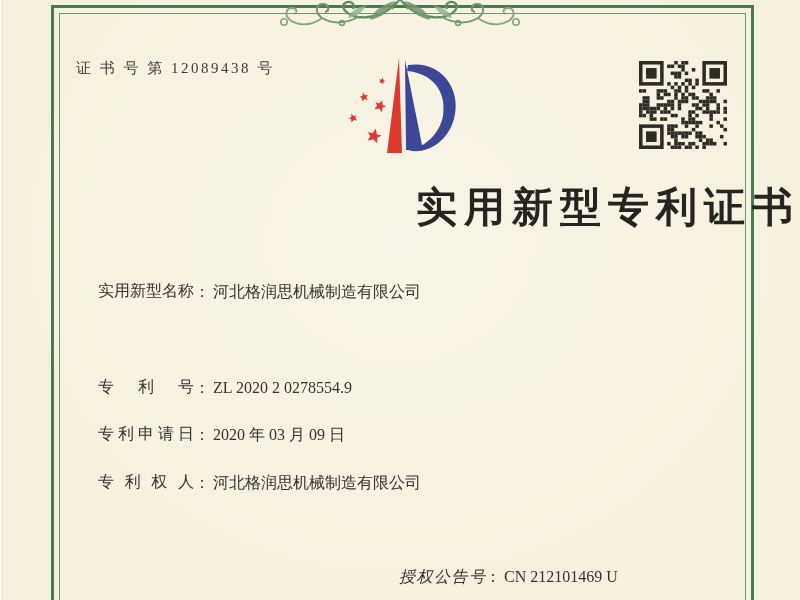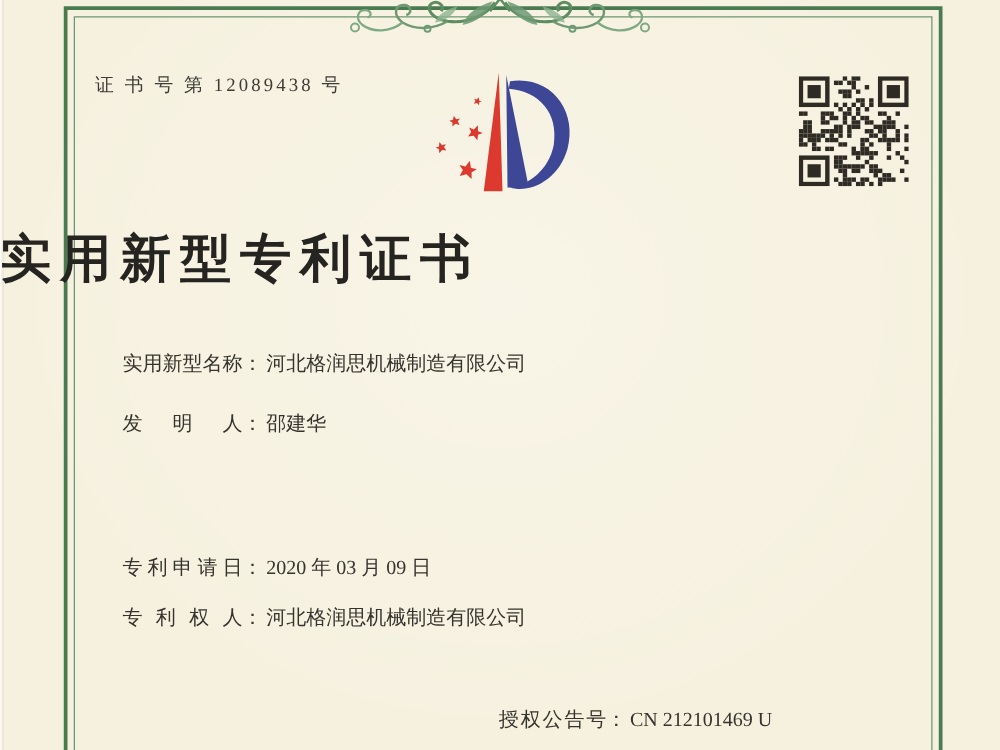--- a/index.html
+++ b/index.html
@@ -18,32 +18,32 @@
   
   .frame-outer{position:absolute;left:51px;top:5px;right:46px;bottom:-10px;
     border:3px solid #4a7b50;}
   .frame-inner{position:absolute;left:59px;top:13px;right:54px;bottom:-10px;
     border:1px solid #6c9671;}
   .ornament{position:absolute;left:268px;top:-3px;width:264px;height:36px;}
   .cert-no{position:absolute;left:76px;top:59px;font-size:15px;
     letter-spacing:2.5px;color:#3d3b35;}
   .logo{position:absolute;left:335px;top:40px;width:130px;height:122px;}
   .qr{position:absolute;left:639px;top:61px;width:88px;height:88px;}
-  .title{position:absolute;left:0;right:0;top:180px;text-align:left;
+  .title{position:absolute;left:0;right:0;top:180px;text-align:right;
     font-size:41px;font-weight:bold;letter-spacing:7px;color:#262420;}
   .row{position:absolute;left:98px;height:22px;font-size:16px;
     line-height:22px;white-space:nowrap;color:#35332d;}
   .lbl{display:inline-block;width:96px;text-align:justify;text-align-last:justify;
     vertical-align:top;font-family:Liberation Mono, monospace;}
   .lbl-r{display:inline-block;width:86px;text-align:justify;text-align-last:justify;
-    vertical-align:top;}
+    vertical-align:top;font-style:italic;}
   .colon{display:inline-block;}
   .val{margin-left:3px;}
-  .r0{top:281px}.r1{top:329px}.r2{top:377px}.r3{top:444px}
-  .r4{top:484px}.r5{top:519px}.r6{top:566px}
+  .r0{top:281px}.r1{top:329px}.r2{top:377px}.r3{top:424px}
+  .r4{top:472px}.r5{top:519px}.r6{top:566px}
   .grant-no{position:absolute;left:399px;top:566px;height:22px;font-size:16px;
     line-height:22px;white-space:nowrap;color:#35332d;}
 </style>
 </head>
 <body>
 
 <div class="page">
 
   <div class="scan-edge"></div>
 
@@ -286,22 +286,22 @@
       <rect x="0" y="63" width="24.5" height="24.5" fill="#2e2a24"></rect>
       <rect x="3.5" y="66.5" width="17.5" height="17.5" fill="#f6f1df"></rect>
       <rect x="7" y="70" width="10.5" height="10.5" fill="#2e2a24"></rect>
     </svg>
 
   <div class="title">实用新型专利证书</div>
 
   <div class="row r0">
     <span class="lbl">实用新型名称</span><span class="colon">：</span><span class="val">河北格润思机械制造有限公司</span>
   </div>
-  <div class="row r1">
-    <span class="lbl">发明人</span><span class="colon">：</span><span class="val">邵建华</span>
+  <div class="row r2">
+    <span class="lbl">专利号</span><span class="colon">：</span><span class="val">ZL 2020 2 0278554.9</span>
   </div>
   <div class="row r3">
     <span class="lbl">专利申请日</span><span class="colon">：</span><span class="val">2020 年 03 月 09 日</span>
   </div>
   <div class="row r4">
     <span class="lbl">专利权人</span><span class="colon">：</span><span class="val">河北格润思机械制造有限公司</span>
   </div>
   <div class="grant-no">
     <span class="lbl-r">授权公告号</span><span class="colon">：</span><span class="val">CN 212101469 U</span>
   </div>

